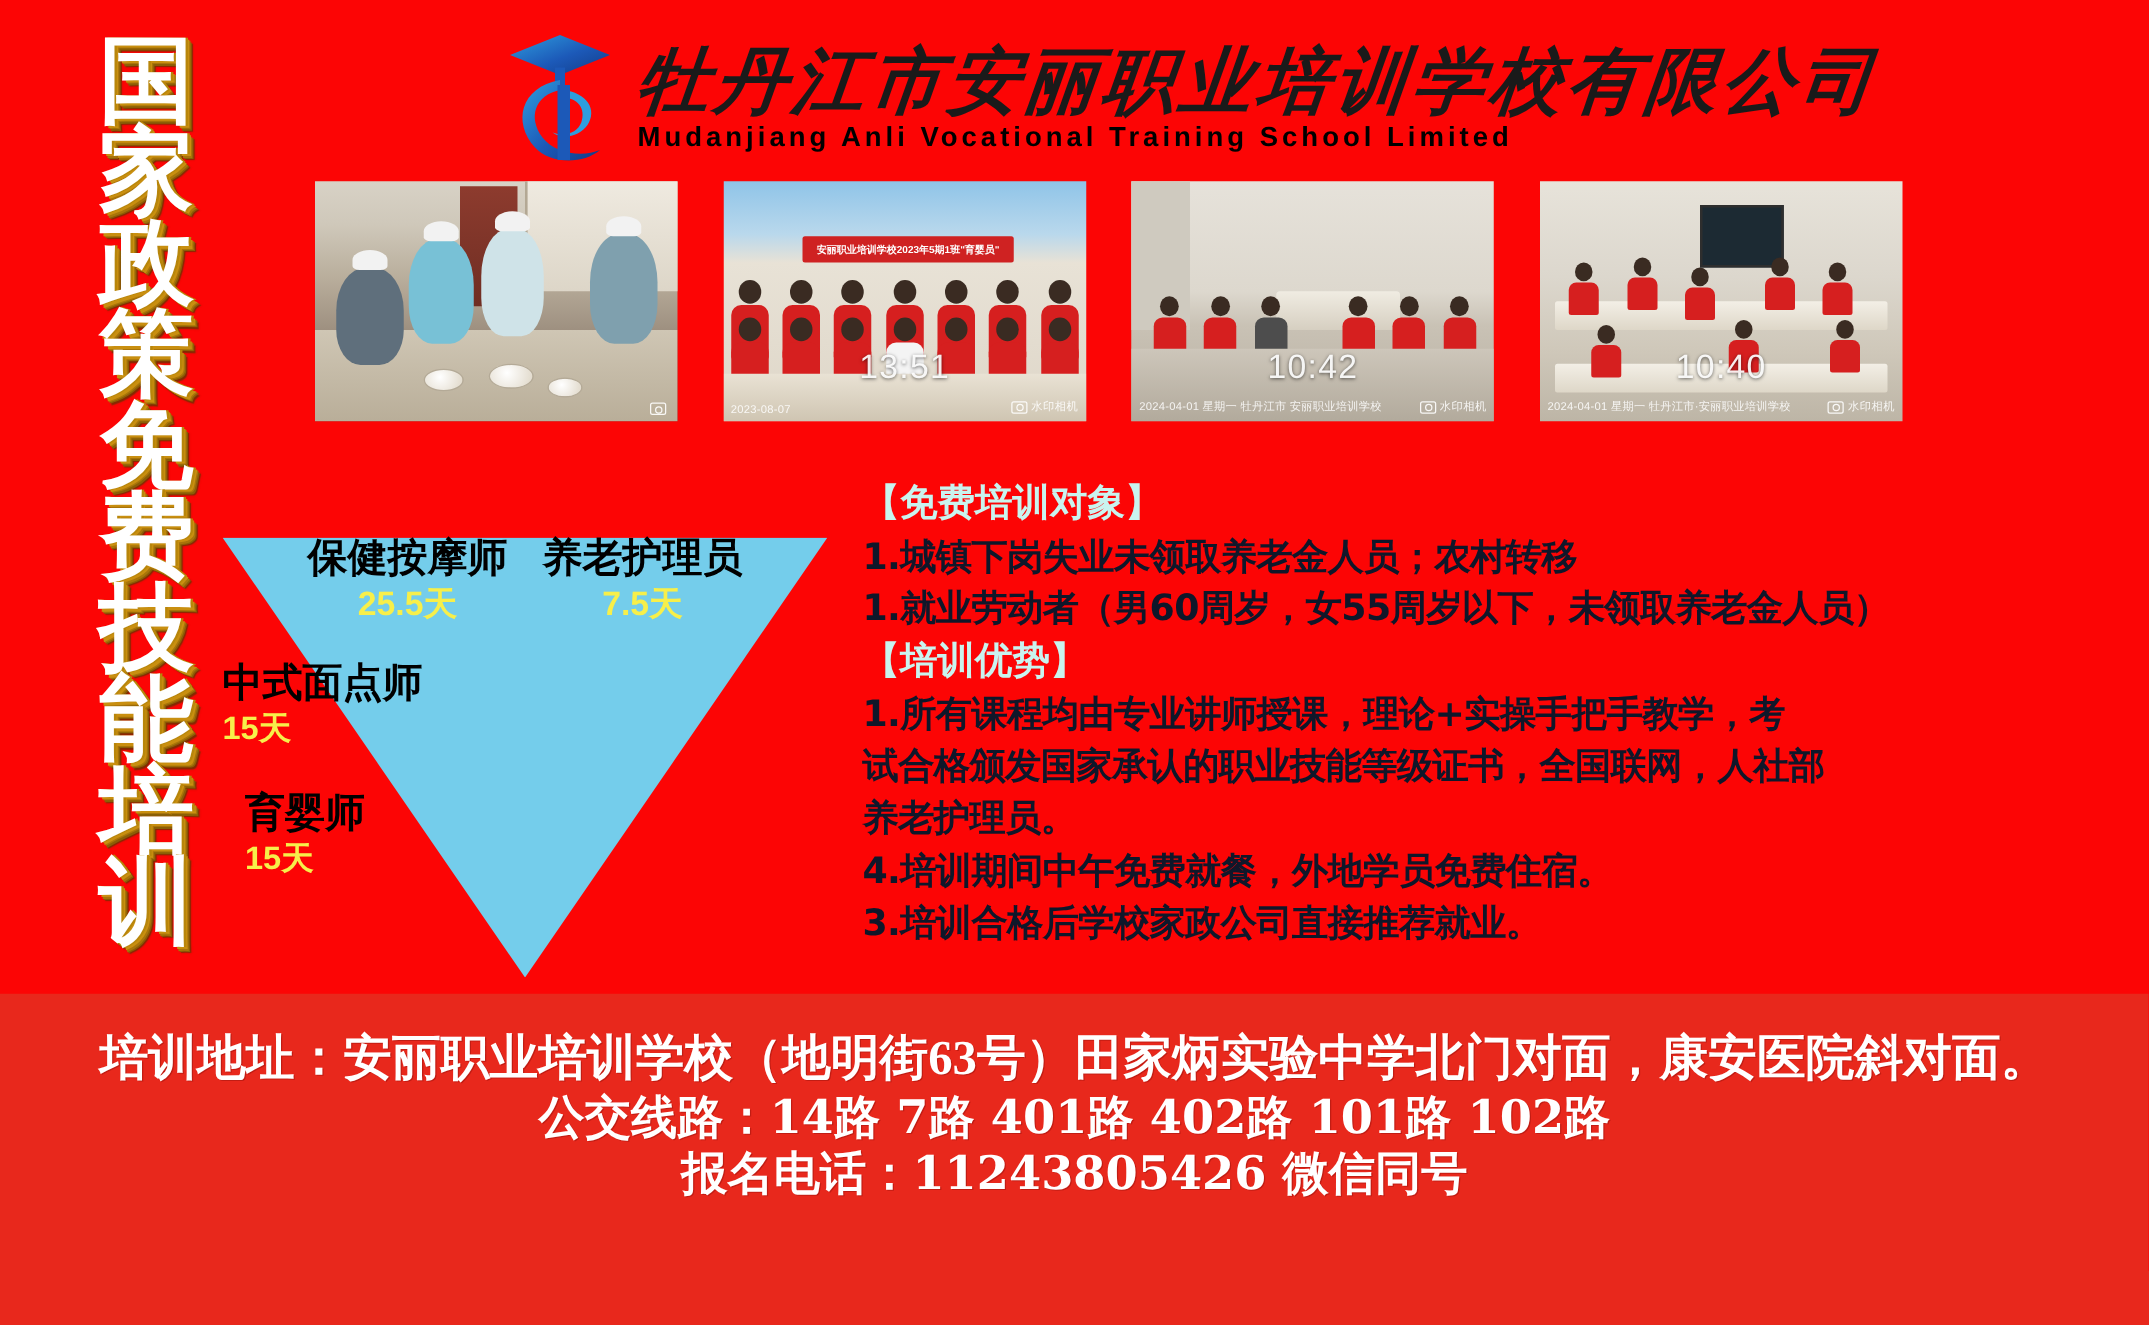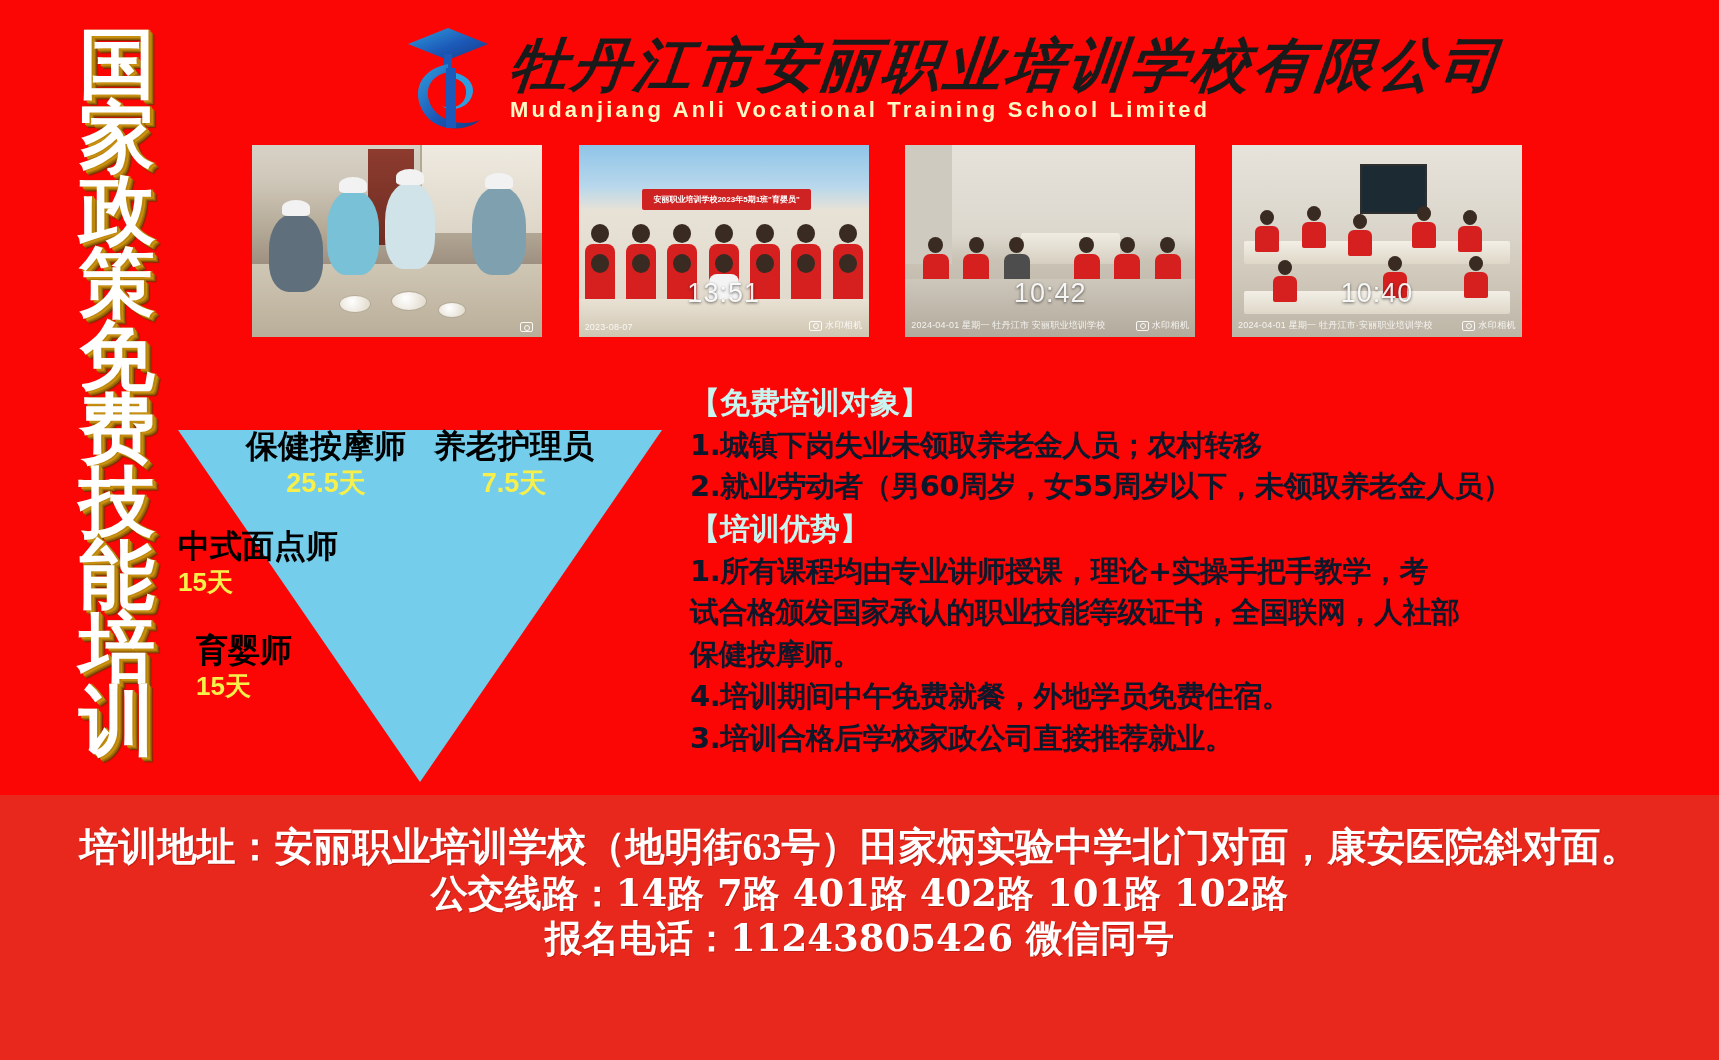--- a/index.html
+++ b/index.html
@@ -64,21 +64,21 @@
     color:#1a1a1a;
     letter-spacing:4px;
     white-space:nowrap;
     transform:skewX(-6deg);
     line-height:1.05;
   }
   .school-en{
     font-family:"Liberation Sans","DejaVu Sans",sans-serif;
     font-size:22px;
     font-weight:bold;
-    color:#fef9c3;
+    color:#000000;
     letter-spacing:3.2px;
     white-space:nowrap;
     margin-top:2px;
   }
 
   
   .photos{
     position:absolute;
     left:252px;top:145px;
     width:1270px;height:192px;
@@ -510,26 +510,26 @@
     </div>
     <div class="f-row f-bot">
       <div class="f-name">育婴师</div>
       <div class="f-days">15天</div>
     </div>
   </div>
 
   <div class="rcol">
     <div class="r-head">【免费培训对象】</div>
     <div class="r-line">1.城镇下岗失业未领取养老金人员；农村转移</div>
-    <div class="r-line">2.就业劳动者（男60周岁，女55周岁以下，未领取养老金人员）</div>
+    <div class="r-line">1.就业劳动者（男60周岁，女55周岁以下，未领取养老金人员）</div>
 
     <div class="r-head">【培训优势】</div>
     <div class="r-line">1.所有课程均由专业讲师授课，理论+实操手把手教学，考</div>
     <div class="r-line">试合格颁发国家承认的职业技能等级证书，全国联网，人社部</div>
-    <div class="r-line">保健按摩师。</div>
+    <div class="r-line">养老护理员。</div>
     <div class="r-line">4.培训期间中午免费就餐，外地学员免费住宿。</div>
     <div class="r-line">3.培训合格后学校家政公司直接推荐就业。</div>
   </div>
 
   <div class="bottom">
     <div class="b-line b1">培训地址：安丽职业培训学校（地明街63号）田家炳实验中学北门对面，康安医院斜对面。</div>
     <div class="b-line b2">公交线路：14路 7路 401路 402路 101路 102路</div>
     <div class="b-line b3">报名电话：11243805426 微信同号</div>
   </div>
 

